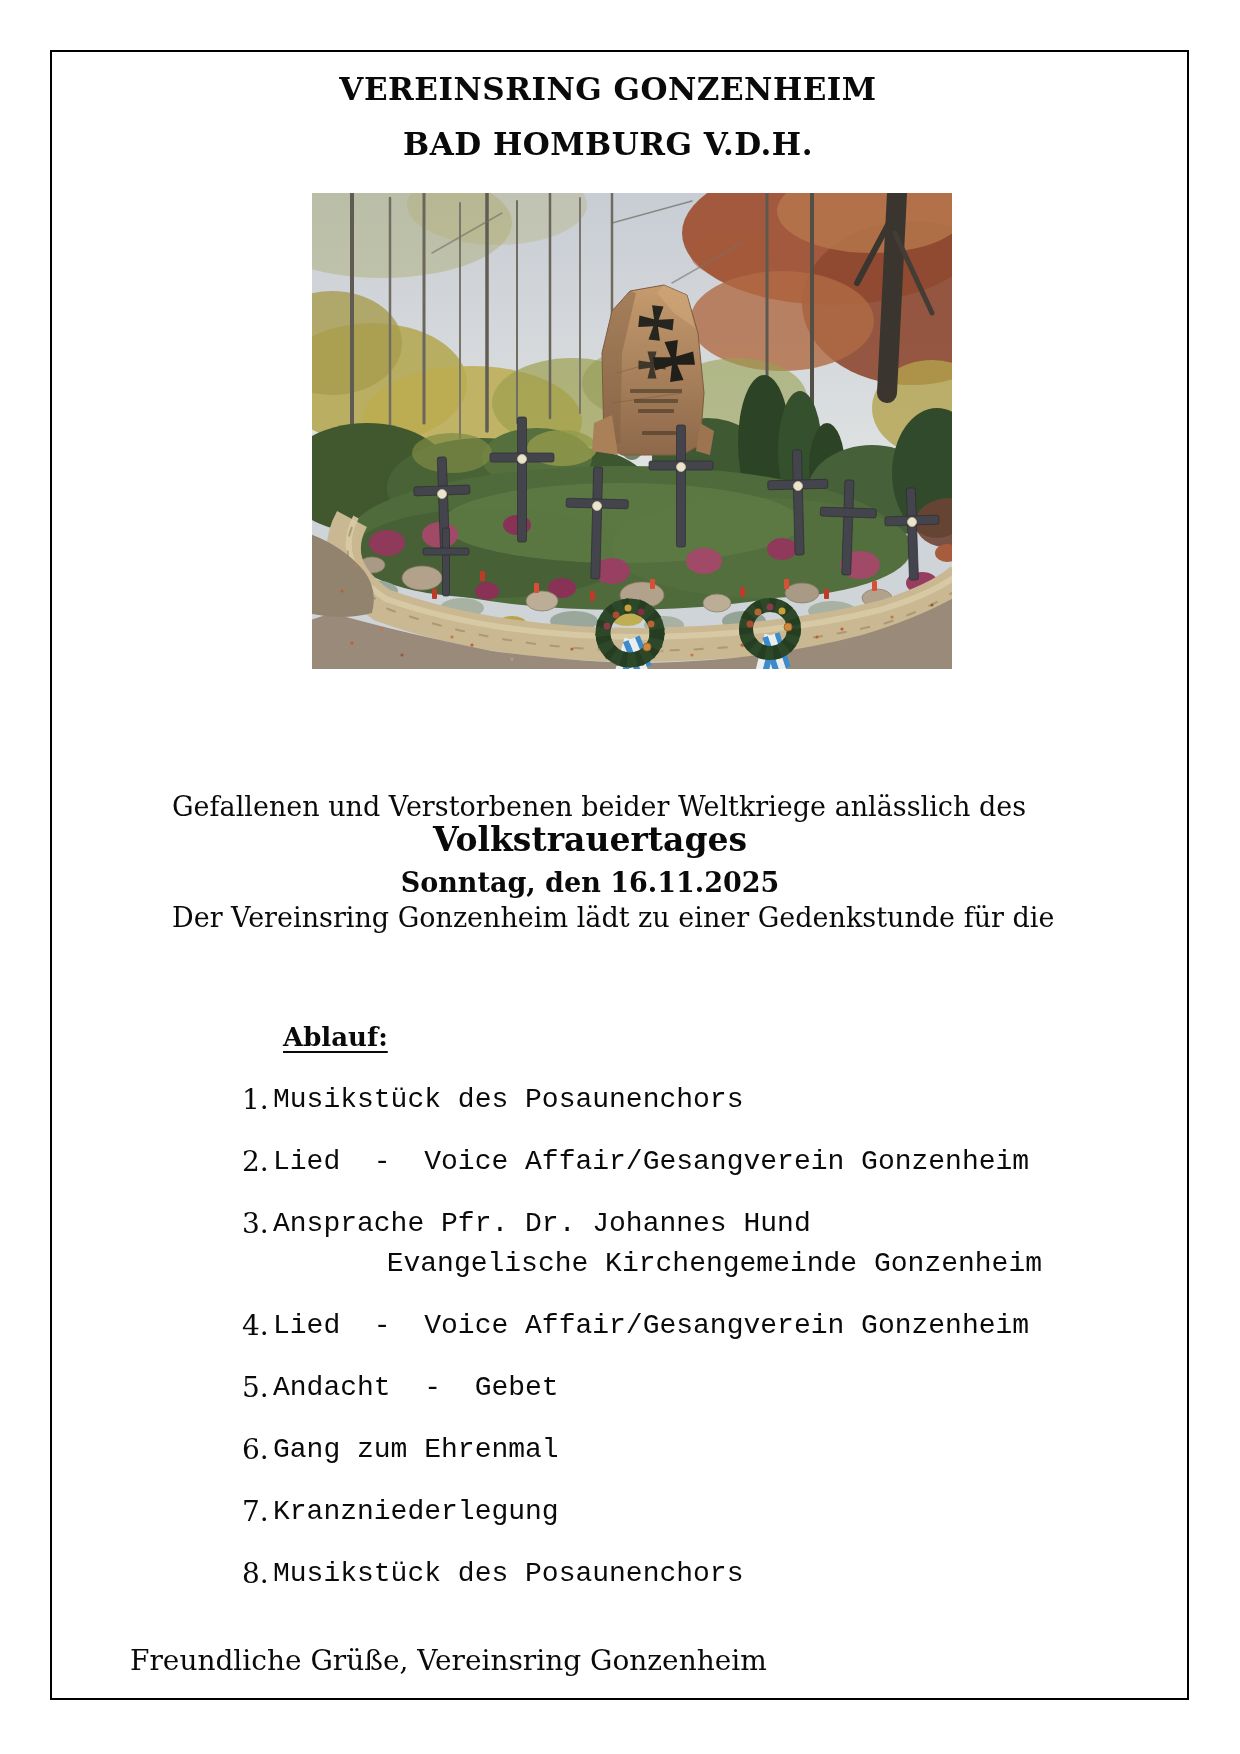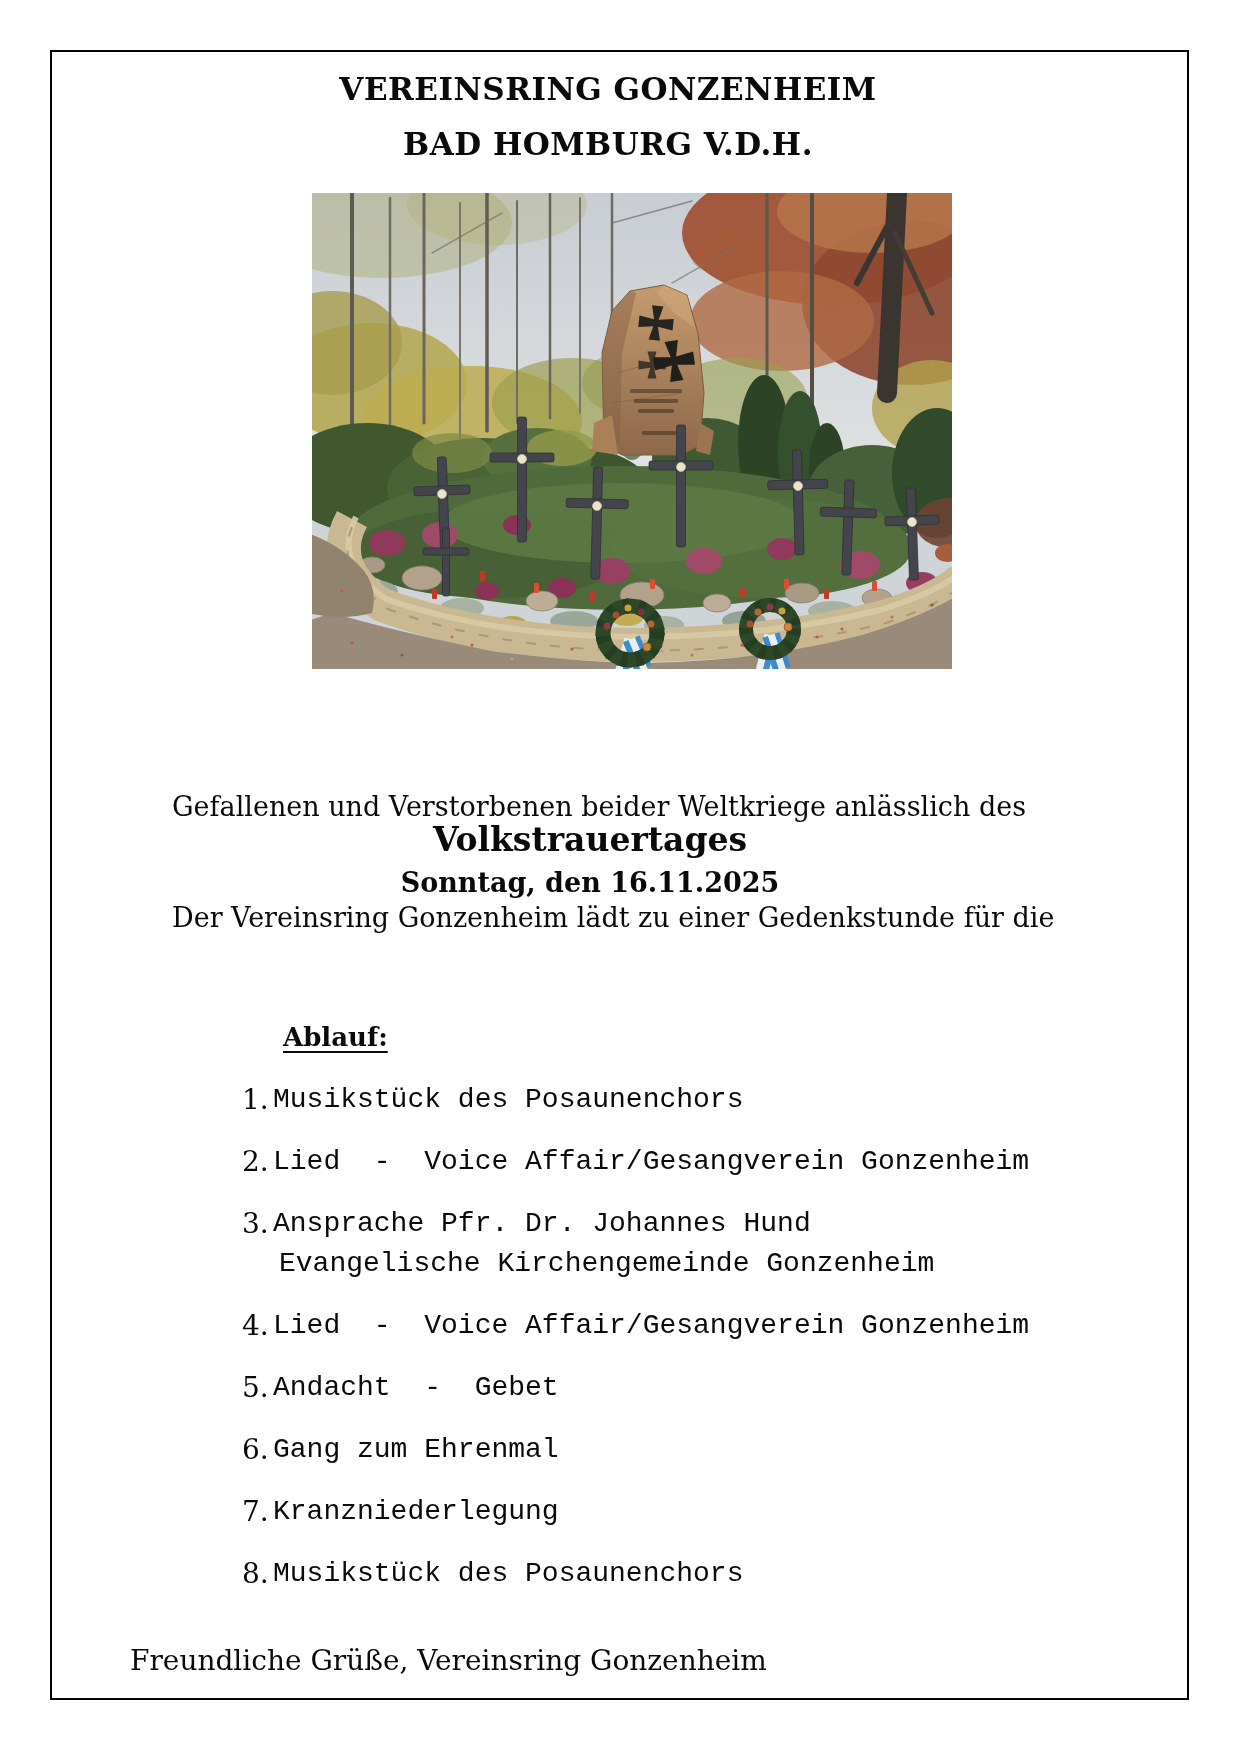--- a/index.html
+++ b/index.html
@@ -47,21 +47,21 @@
     font-weight:bold;font-size:26px;
     text-decoration:underline;text-decoration-thickness:2px;text-underline-offset:5px;margin-left:41px;
   }
   .agenda{
     position:absolute;left:242px;top:1080px;width:800px;
     font-size:28px;line-height:40px;
   }
   .agenda-row{display:flex;margin-bottom:22px;}
   .agenda-row .num{flex:0 0 31px;}
   .agenda-row .txt{flex:1;white-space:pre-wrap;font-family:Liberation Mono, monospace;}
-  .agenda-row .txt .cont{padding-left:6px;}
+  .agenda-row .txt .cont{padding-left:6px;text-align:right;}
   .closing{
     position:absolute;left:130px;top:1642px;font-size:28px;line-height:38px;
   }
 </style>
 </head>
 <body>
 
 <div class="sheet">
   <div class="frame"></div>
 

